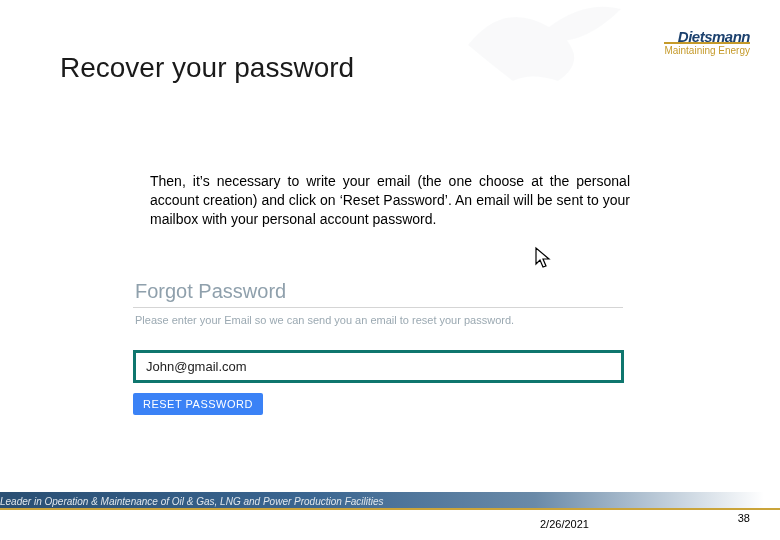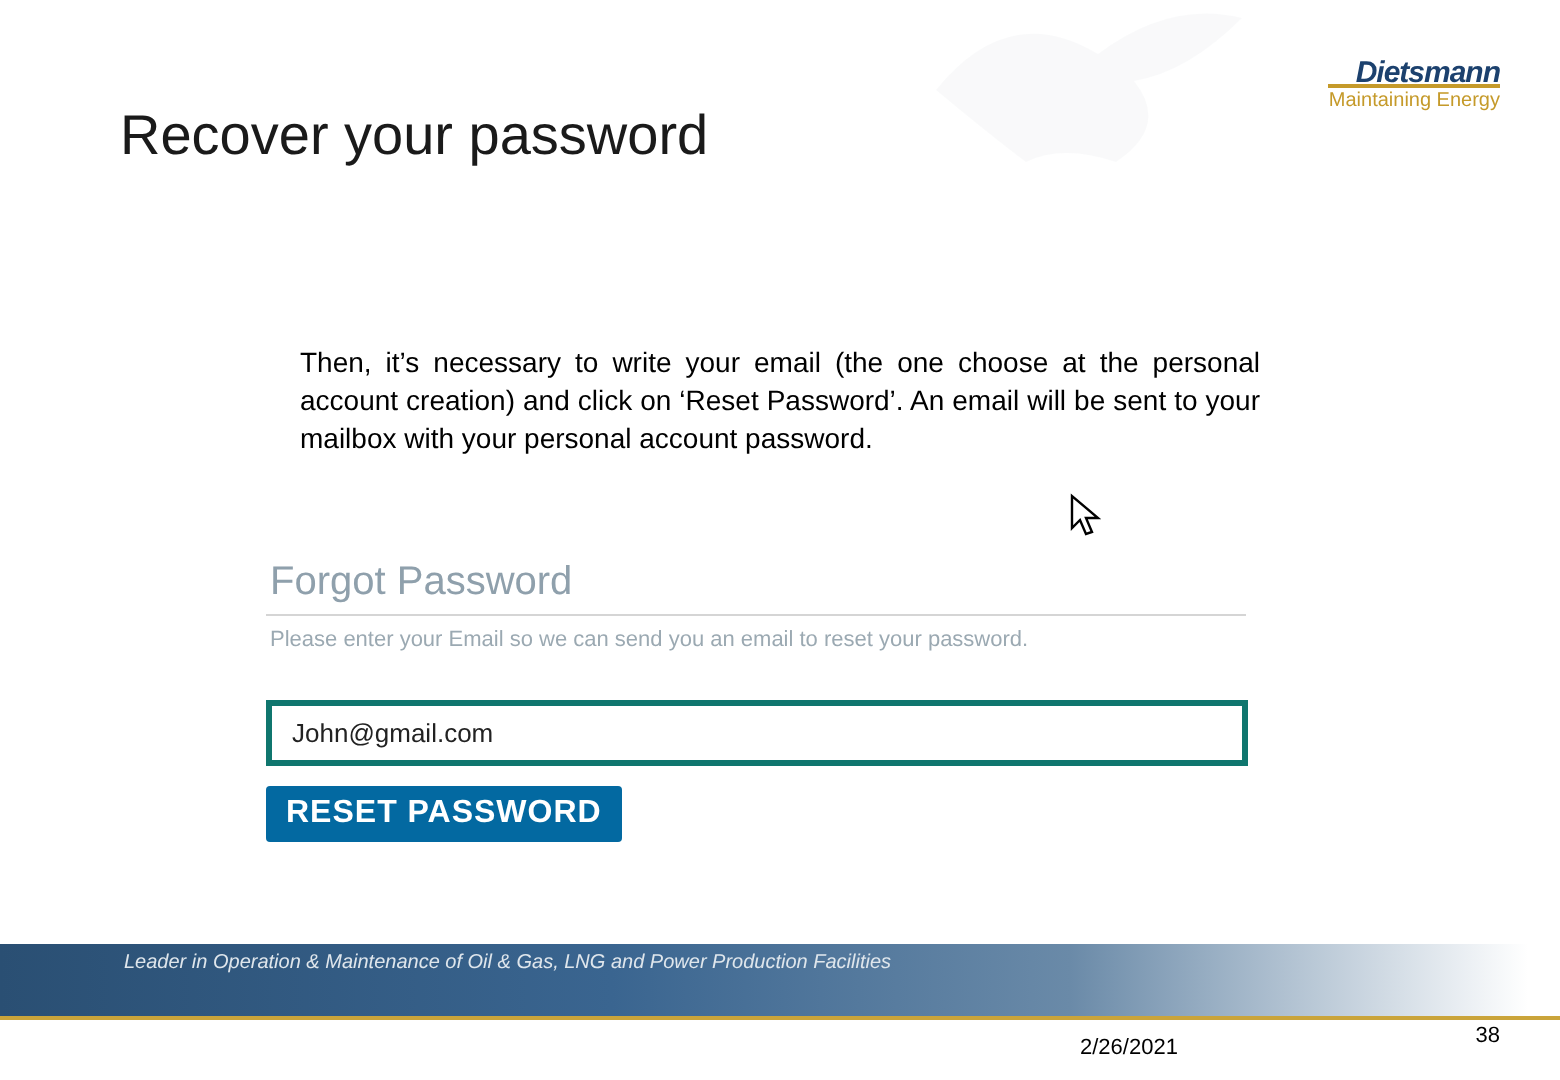--- a/index.html
+++ b/index.html
@@ -85,48 +85,46 @@
   .forgot-panel .email-box {
     border: 3px solid #0f766e;
     background: #fff;
     padding: 6px 10px;
     font-size: 13px;
     color: #222;
     width: 465px;
     margin-bottom: 10px;
   }
   .forgot-panel .reset-btn {
-    background: #0369a1;
+    background: #3b82f6;
     color: #fff;
-    font-size: 16px;
+    font-size: 11px;
     letter-spacing: 0.5px;
     padding: 5px 10px;
     border: none;
     border-radius: 2px;
     cursor: pointer;
-    font-weight: bold;
   }
   .cursor {
     position: absolute;
     top: 246px;
     left: 534px;
     width: 20px;
     height: 24px;
   }
   .footer-bar {
     position: absolute;
     left: 0;
     right: 16px;
     bottom: 32px;
-    height: 36px;
+    height: 16px;
     background: linear-gradient(to right, #2a4f73 0%, #3a6590 40%, #6a8aa8 70%, #ffffff 100%);
     color: #dfe6ec;
     font-size: 10px;
     font-style: italic;
-    padding-left: 62px;
     line-height: 20px;
   }
   .footer-line2 {
     position: absolute;
     left: 0;
     right: 0;
     bottom: 30px;
     height: 2px;
     background: #caa43a;
   }

